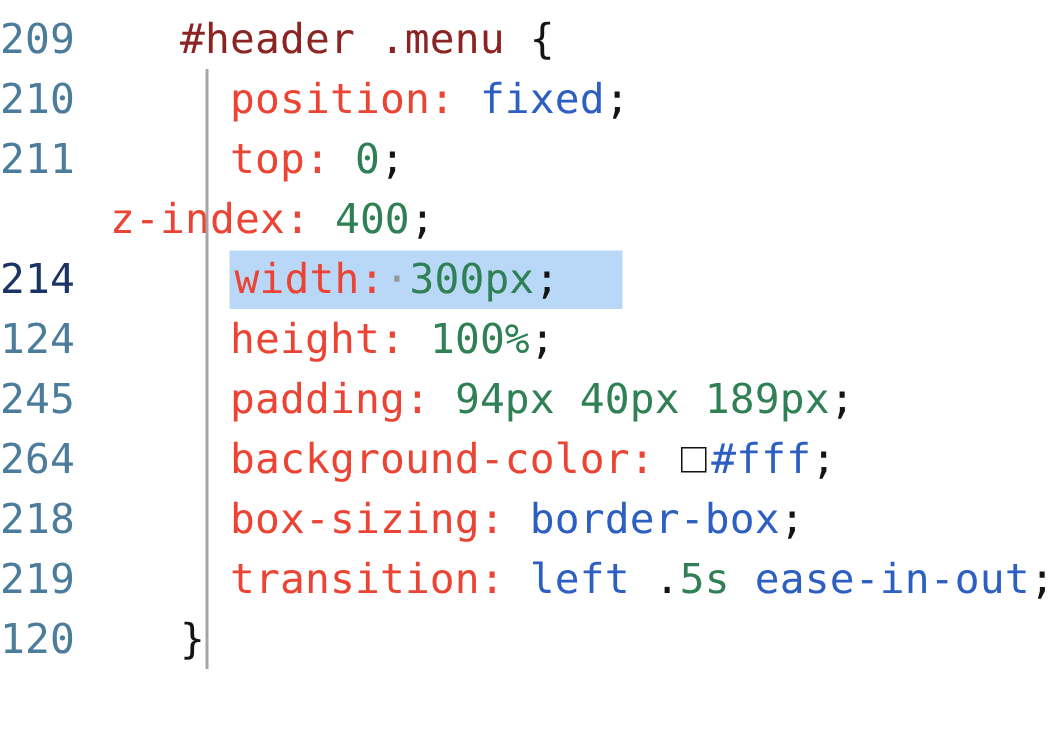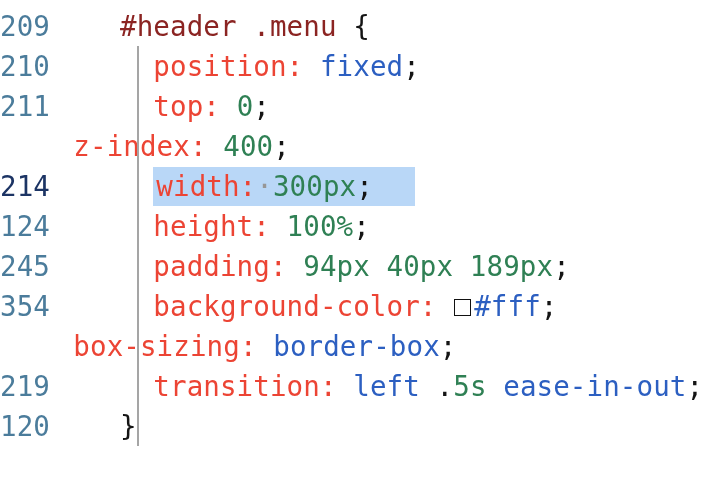--- a/index.html
+++ b/index.html
@@ -60,18 +60,18 @@
 <div class="editor">
   <div class="guide"></div>
   <div id="lines">
       <div class="row"><span class="gutter">209</span><span class="code"><span class="tok-selector">#header .menu</span><span class="tok-plain"> </span><span class="tok-punct">{</span></span></div>
       <div class="row"><span class="gutter">210</span><span class="code"><span class="tok-plain">  </span><span class="tok-prop">position:</span><span class="tok-plain"> </span><span class="tok-kw">fixed</span><span class="tok-punct">;</span></span></div>
       <div class="row"><span class="gutter">211</span><span class="code"><span class="tok-plain">  </span><span class="tok-prop">top:</span><span class="tok-plain"> </span><span class="tok-num">0</span><span class="tok-punct">;</span></span></div>
       <div class="row"><span class="code"><span class="tok-plain">  </span><span class="tok-prop">z-index:</span><span class="tok-plain"> </span><span class="tok-num">400</span><span class="tok-punct">;</span></span></div>
       <div class="row"><span class="gutter active">214</span><span class="code"><span class="tok-plain">  </span><span class="selection"><span class="tok-prop">width:</span><span class="tok-space-dot">·</span><span class="tok-num">300px</span><span class="tok-punct">;</span></span></span></div>
       <div class="row"><span class="gutter">124</span><span class="code"><span class="tok-plain">  </span><span class="tok-prop">height:</span><span class="tok-plain"> </span><span class="tok-num">100%</span><span class="tok-punct">;</span></span></div>
       <div class="row"><span class="gutter">245</span><span class="code"><span class="tok-plain">  </span><span class="tok-prop">padding:</span><span class="tok-plain"> </span><span class="tok-num">94px 40px 189px</span><span class="tok-punct">;</span></span></div>
-      <div class="row"><span class="gutter">354</span><span class="code"><span class="tok-plain">  </span><span class="tok-prop">background-color:</span><span class="tok-plain"> </span><span class="swatch"></span><span class="tok-kw">#fff</span><span class="tok-punct">;</span></span></div>
-      <div class="row"><span class="code"><span class="tok-plain">  </span><span class="tok-prop">box-sizing:</span><span class="tok-plain"> </span><span class="tok-kw">border-box</span><span class="tok-punct">;</span></span></div>
+      <div class="row"><span class="gutter">264</span><span class="code"><span class="tok-plain">  </span><span class="tok-prop">background-color:</span><span class="tok-plain"> </span><span class="swatch"></span><span class="tok-kw">#fff</span><span class="tok-punct">;</span></span></div>
+      <div class="row"><span class="gutter">218</span><span class="code"><span class="tok-plain">  </span><span class="tok-prop">box-sizing:</span><span class="tok-plain"> </span><span class="tok-kw">border-box</span><span class="tok-punct">;</span></span></div>
       <div class="row"><span class="gutter">219</span><span class="code"><span class="tok-plain">  </span><span class="tok-prop">transition:</span><span class="tok-plain"> </span><span class="tok-kw">left</span><span class="tok-plain"> </span><span class="tok-punct">.</span><span class="tok-num">5s</span><span class="tok-plain"> </span><span class="tok-kw">ease-in-out</span><span class="tok-punct">;</span></span></div>
       <div class="row"><span class="gutter">120</span><span class="code"><span class="tok-punct">}</span></span></div>
     </div>
 </div>
 
 </body></html>

